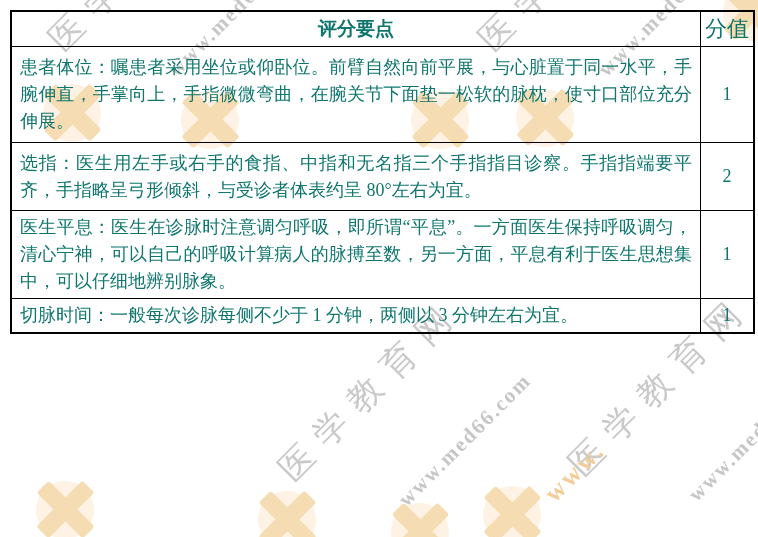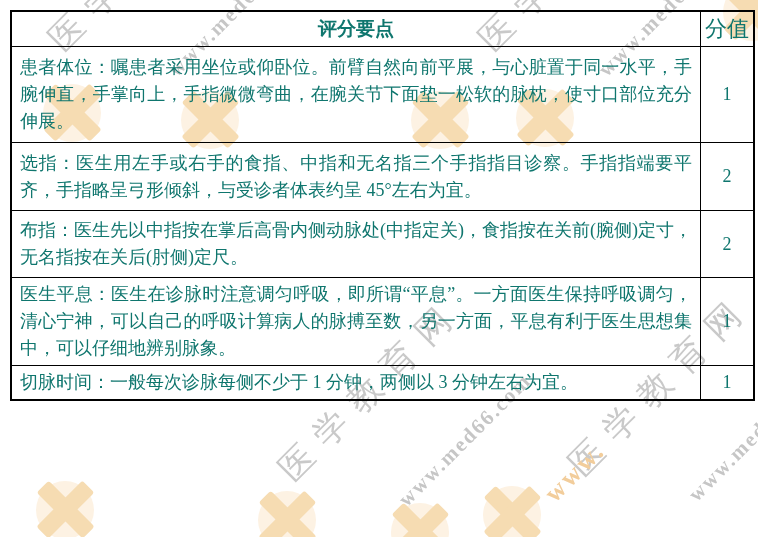--- a/index.html
+++ b/index.html
@@ -173,25 +173,21 @@
         <th class="criteria-header">评分要点</th>
         <th class="score-header">分值</th>
       </tr>
     </thead>
     <tbody>
       <tr class="r1">
         <td class="criteria-cell">患者体位：嘱患者采用坐位或仰卧位。前臂自然向前平展，与心脏置于同一水平，手腕伸直，手掌向上，手指微微弯曲，在腕关节下面垫一松软的脉枕，使寸口部位充分伸展。</td>
         <td class="score-cell">1</td>
       </tr>
       <tr class="r2">
-        <td class="criteria-cell">选指：医生用左手或右手的食指、中指和无名指三个手指指目诊察。手指指端要平齐，手指略呈弓形倾斜，与受诊者体表约呈 45°左右为宜。</td>
-        <td class="score-cell">2</td>
-      </tr>
-      <tr class="r3">
-        <td class="criteria-cell">布指：医生先以中指按在掌后高骨内侧动脉处(中指定关)，食指按在关前(腕侧)定寸，无名指按在关后(肘侧)定尺。</td>
+        <td class="criteria-cell">选指：医生用左手或右手的食指、中指和无名指三个手指指目诊察。手指指端要平齐，手指略呈弓形倾斜，与受诊者体表约呈 80°左右为宜。</td>
         <td class="score-cell">2</td>
       </tr>
       <tr class="r5">
         <td class="criteria-cell">医生平息：医生在诊脉时注意调匀呼吸，即所谓“平息”。一方面医生保持呼吸调匀，清心宁神，可以自己的呼吸计算病人的脉搏至数，另一方面，平息有利于医生思想集中，可以仔细地辨别脉象。</td>
         <td class="score-cell">1</td>
       </tr>
       <tr class="r6">
         <td class="criteria-cell">切脉时间：一般每次诊脉每侧不少于 1 分钟，两侧以 3 分钟左右为宜。</td>
         <td class="score-cell">1</td>
       </tr>

